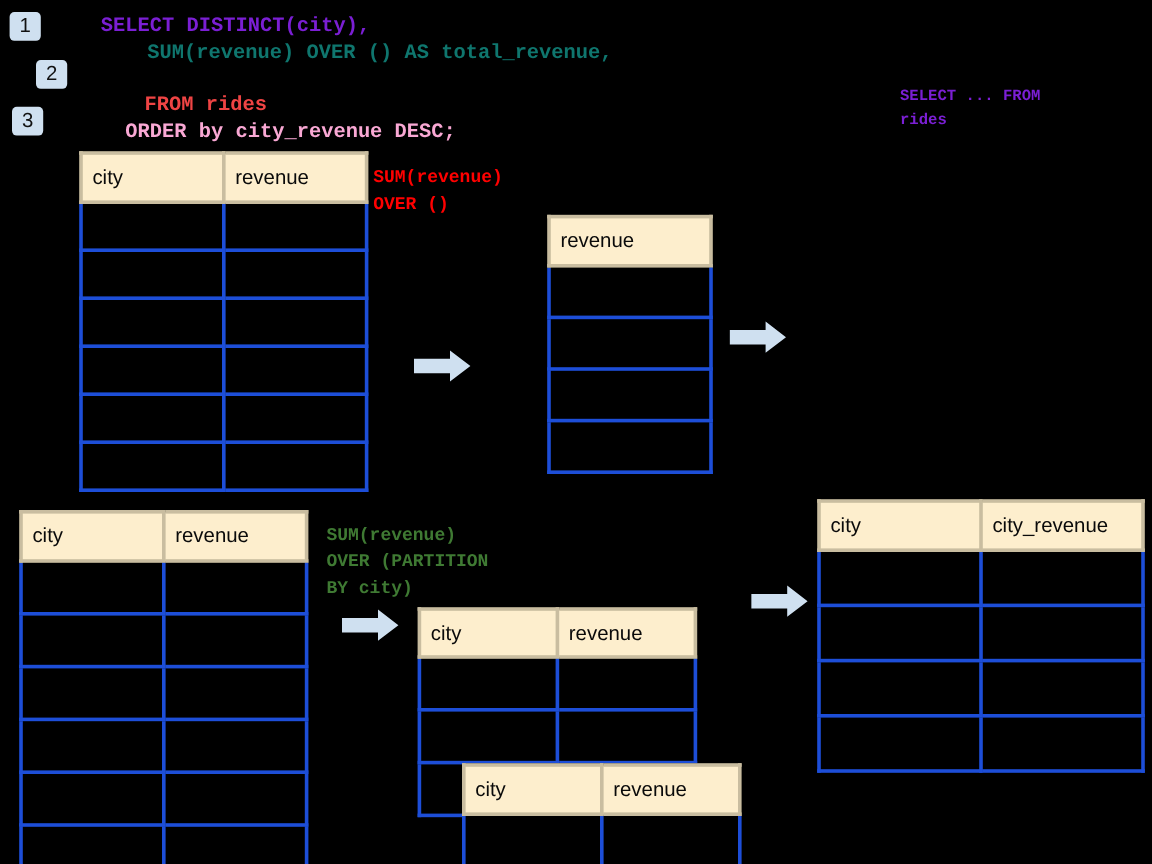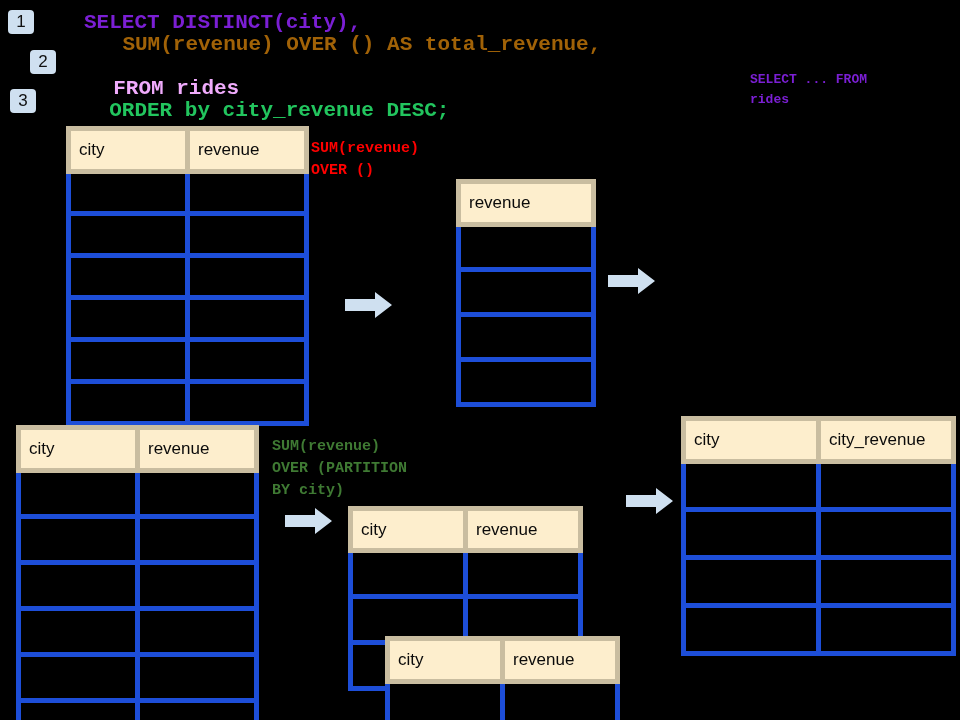--- a/index.html
+++ b/index.html
@@ -27,21 +27,21 @@
     line-height: 24px;
     text-align: center;
     width: 26px;
     height: 24px;
   }
 
   
   .sql {
     position: absolute;
     font-family: "Liberation Mono", monospace;
-    font-size: 21px;
+    font-size: 17px;
     line-height: 21.5px;
     white-space: pre;
     font-weight: bold;
     letter-spacing: 0px;
   }
 
   
   .anno {
     position: absolute;
     font-family: "Liberation Mono", monospace;
@@ -52,21 +52,21 @@
   }
 
   
   .tbl {
     position: absolute;
     border-collapse: collapse;
     table-layout: fixed;
     background: #000000;
   }
   .tbl td {
-    border: 5px solid #1d4ed8;
+    border: 3px solid #1d4ed8;
     padding: 0 8px;
     background: #000000;
     color: #ffffff;
     font-family: "Liberation Sans", sans-serif;
     font-size: 17px;
     vertical-align: middle;
   }
   .tbl td.hdr {
     background: #fdeecd;
     color: #0a0a0a;
@@ -88,23 +88,23 @@
 </head>
 <body>
 
 <div id="canvas">
 
   <div class="badge" style="left:8px;  top:10px;">1</div>
   <div class="badge" style="left:30px; top:50px;">2</div>
   <div class="badge" style="left:10px; top:89px;">3</div>
 
   <div class="sql" style="left:84px; top:12px;  color:#7b1fd4;">SELECT DISTINCT(city),</div>
-  <div class="sql" style="left:72px; top:34px;  color:#a16207;">    SUM(revenue) OVER () AS total_revenue,</div>
-  <div class="sql" style="left:88px; top:78px;  color:#f0abfc;">  FROM rides</div>
-  <div class="sql" style="left:84px; top:100px; color:#22c55e;">  ORDER by city_revenue DESC;</div>
+  <div class="sql" style="left:82px; top:34px;  color:#0f766e;">    SUM(revenue) OVER () AS total_revenue,</div>
+  <div class="sql" style="left:100px; top:78px;  color:#ef4444;">  FROM rides</div>
+  <div class="sql" style="left:84px; top:100px; color:#f9a8d4;">  ORDER by city_revenue DESC;</div>
 
   <div class="anno" style="left:750px; top:36px; color:#7b1fd4; font-size:13px; line-height:20px;margin-top:34px;">SELECT ... FROM
 rides</div>
 
   <div class="anno" style="left:311px; top:138px; color:#ff0000;">SUM(revenue)
 OVER ()</div>
 
   <div class="anno" style="left:272px; top:436px; color:#3f7a33;">SUM(revenue)
 OVER (PARTITION
 BY city)</div>

